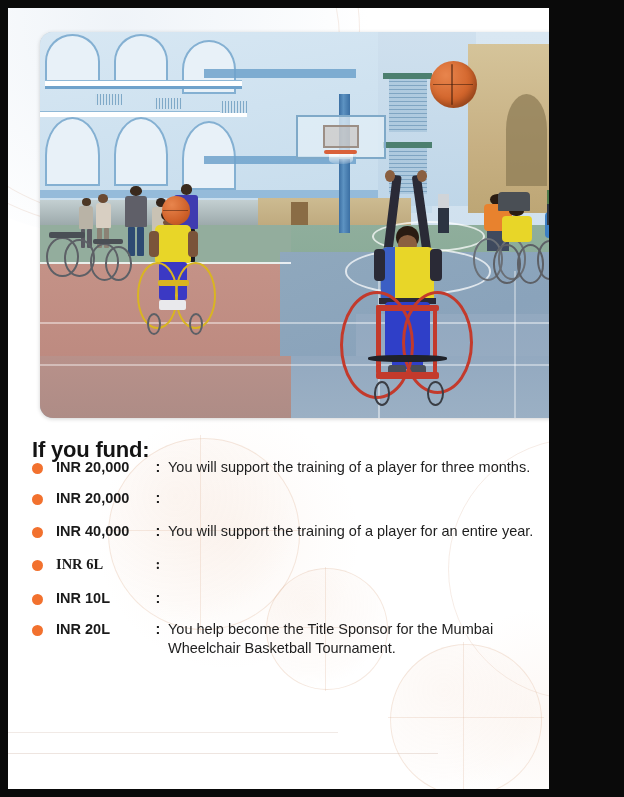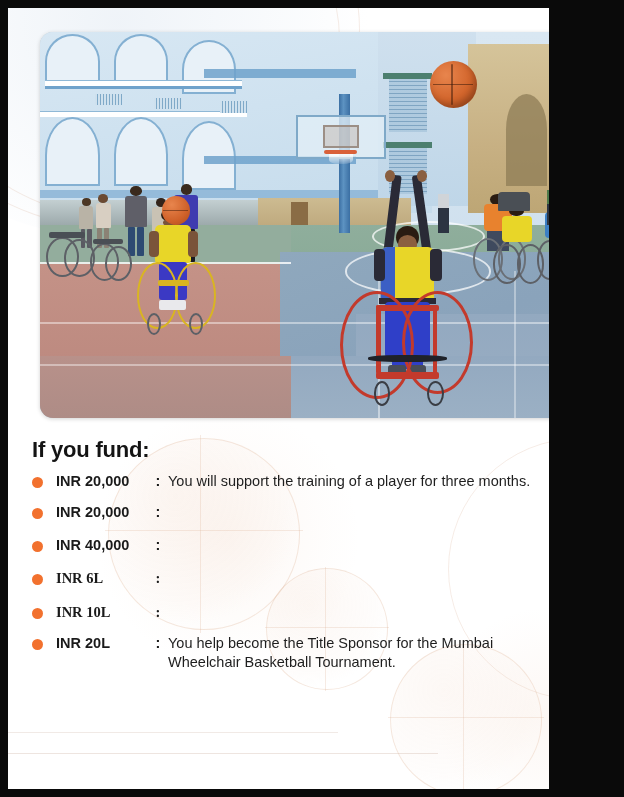--- a/index.html
+++ b/index.html
@@ -153,21 +153,21 @@
   .wheel-r{border-color:#c33a2c;}
   .wheel-y{border-color:#d9b521;}
   .frame{position:absolute;border-radius:2px;}
 
   
   .heading{
     position:absolute;left:24px;top:429px;
     font-size:22px;font-weight:bold;color:#141414;
     letter-spacing:-.2px;
   }
-  .list{position:absolute;left:24px;top:464px;width:568px;}
+  .list{position:absolute;left:24px;top:450px;width:568px;}
   .row{
     display:flex;align-items:flex-start;
     margin-bottom:12px;
   }
   .dot{
     width:11px;height:11px;border-radius:50%;
     background:#f2712e;flex:0 0 auto;margin-top:5px;margin-right:13px;
   }
   .amt{
     flex:0 0 auto;width:95px;
@@ -395,29 +395,30 @@
     <div class="row" style="margin-bottom:14px;">
       <div class="dot"></div>
       <div class="amt">INR 20,000</div>
       <div class="colon">:</div>
     </div>
 
     <div class="row" style="margin-bottom:14px;">
       <div class="dot"></div>
       <div class="amt">INR 40,000</div>
       <div class="colon">:</div>
+      <div class="desc">You will support the training of a player for an entire year.</div>
     </div>
 
     <div class="row tight" style="margin-bottom:14px;font-family:Liberation Serif, serif;">
       <div class="dot"></div>
       <div class="amt">INR 6L</div>
       <div class="colon">:</div>
     </div>
 
-    <div class="row tight" style="font-family:Liberation Serif, serif;">
+    <div class="row tight" style="">
       <div class="dot"></div>
       <div class="amt">INR 10L</div>
       <div class="colon">:</div>
     </div>
 
     <div class="row tight">
       <div class="dot"></div>
       <div class="amt">INR 20L</div>
       <div class="colon">:</div>
       <div class="desc" style="max-width:390px;">You help become the Title Sponsor for the Mumbai Wheelchair Basketball Tournament.</div>

